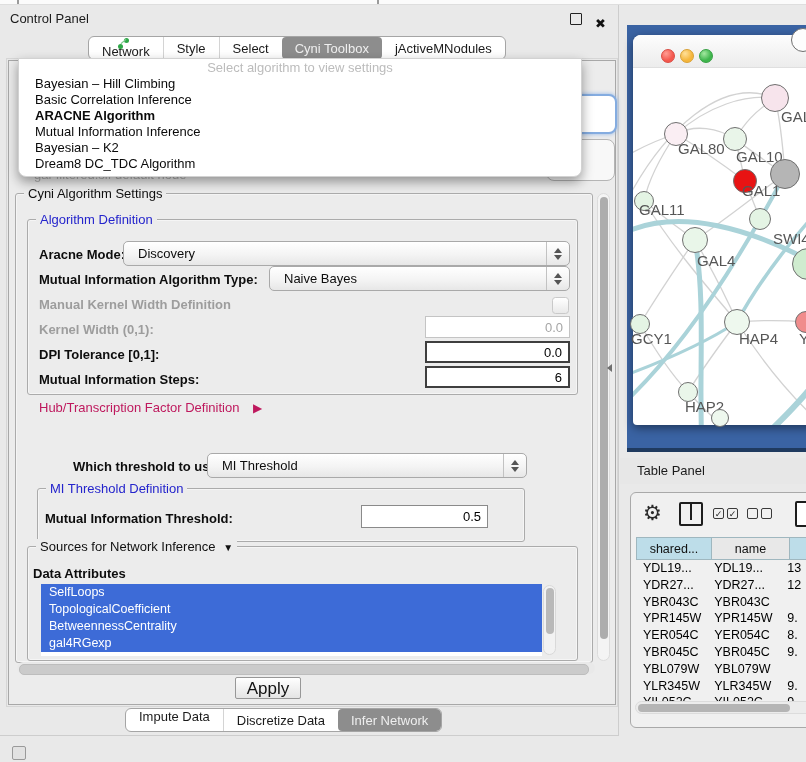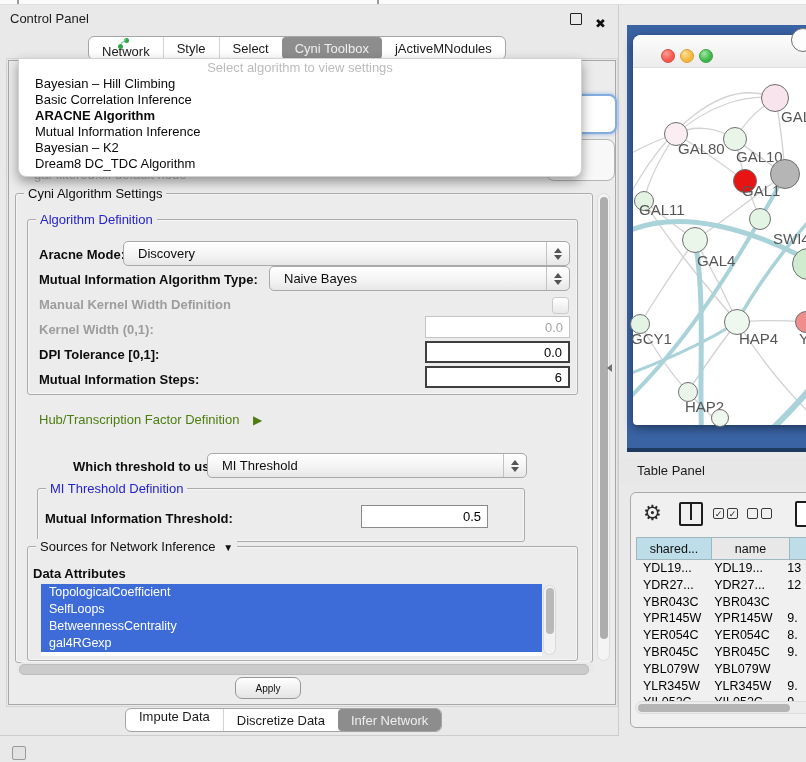--- a/index.html
+++ b/index.html
@@ -69,37 +69,37 @@
 
   .nfield{position:absolute;width:145px;height:22px;background:#fff;font-size:13px;text-align:right;
     padding:0 6px;box-sizing:border-box;font-family:inherit;}
   .nfield.dim{border:1px solid #c4c4c4;color:#a6a6a6;}
   .nfield.strong{border:2px solid #3f3f3f;color:#000;}
   .nfield.mid{border:1px solid #8a8a8a;color:#000;}
 
   .checkbox{position:absolute;width:15px;height:15px;border:1px solid #c9c9c9;border-radius:3.5px;
     background:linear-gradient(#ffffff,#e9e9e9);}
 
-  #hub-row{position:absolute;left:30px;top:351px;font-size:13px;color:#4d7c0f;}
+  #hub-row{position:absolute;left:30px;top:339px;font-size:13px;color:#be185d;}
   #hub-row .tri{margin-left:10px;font-size:12px;}
 
   
   #attr-list{position:absolute;left:32px;top:523px;width:501px;height:72px;background:#fff;overflow:hidden;}
   .attr-item{height:17px;line-height:17px;background:#3d6bd7;color:#fff;font-size:12.5px;padding-left:8px;}
   #attr-vscroll{position:absolute;left:534px;top:524px;width:13px;height:70px;background:#f2f2f2;border:1px solid #d9d9d9;border-radius:7px;box-sizing:border-box;}
   #attr-vscroll .thumb{position:absolute;left:1.5px;top:2px;width:8px;height:46px;border-radius:5px;background:#b9b9b9;}
 
   
   #v-scroll{left:588px;top:132px;width:13px;height:468px;background:#f4f4f4;border:1px solid #dcdcdc;border-radius:7px;box-sizing:border-box;}
   #v-scroll .thumb{position:absolute;left:1.5px;top:3px;width:8px;height:442px;border-radius:5px;background:#adadad;}
   #h-scroll{left:8px;top:601px;width:578px;height:12px;background:#e9e9e9;border-radius:6px;}
   #h-scroll .thumb{position:absolute;left:2px;top:1.5px;width:568px;height:9px;border-radius:5px;background:#cbcbcb;border:1px solid #bdbdbd;}
 
-  #apply-btn{position:absolute;left:226px;top:616px;width:66px;height:22px;border:1px solid #979797;border-radius:7px;
-    background:linear-gradient(#ffffff,#f1f1f1 50%,#e4e4e4);font-size:10px;color:#111;font-family:inherit;}
+  #apply-btn{position:absolute;left:226px;top:616px;width:66px;height:22px;border:1px solid #979797;border-radius:2px;
+    background:linear-gradient(#ffffff,#f1f1f1 50%,#e4e4e4);font-size:17px;color:#111;font-family:inherit;}
 
   
   #algo-popup{left:18px;top:53px;width:562px;background:#fff;border:1px solid #d2d2d2;
     border-radius:0 0 8px 8px;box-shadow:0 5px 12px rgba(0,0,0,.38);z-index:20;padding-bottom:4px;}
   #algo-popup .ph{height:17px;line-height:17px;text-align:center;color:#bcbcbc;font-size:13px;}
   .opt{height:16px;line-height:16px;font-size:13px;color:#0a0a0a;padding-left:16px;white-space:nowrap;}
   .opt.bold{font-weight:bold;}
 
   #divider-arrow{left:607px;top:364px;width:0;height:0;border-top:4px solid transparent;border-bottom:4px solid transparent;
     border-right:5px solid #6f6f6f;}
@@ -250,22 +250,22 @@
       <input class="nfield mid" style="left: 352px; top: 444px; width: 127px; height: 23px;" value="0.5">
 
       <div id="src-box" class="gbox">
         <span class="legend">
           <span>Sources for Network Inference</span>
           <span class="dtri">▼</span>
         </span>
       </div>
       <span class="lbl" style="left:24px;top:505px;">Data Attributes</span>
       <div id="attr-list">
+          <div class="attr-item">SelfLoops</div>
           <div class="attr-item">TopologicalCoefficient</div>
-          <div class="attr-item">SelfLoops</div>
           <div class="attr-item">BetweennessCentrality</div>
           <div class="attr-item">gal4RGexp</div>
         </div>
       <div id="attr-vscroll">
           <div class="thumb"></div>
         </div>
 
       <div id="v-scroll" class="abs">
           <div class="thumb"></div>
         </div>

